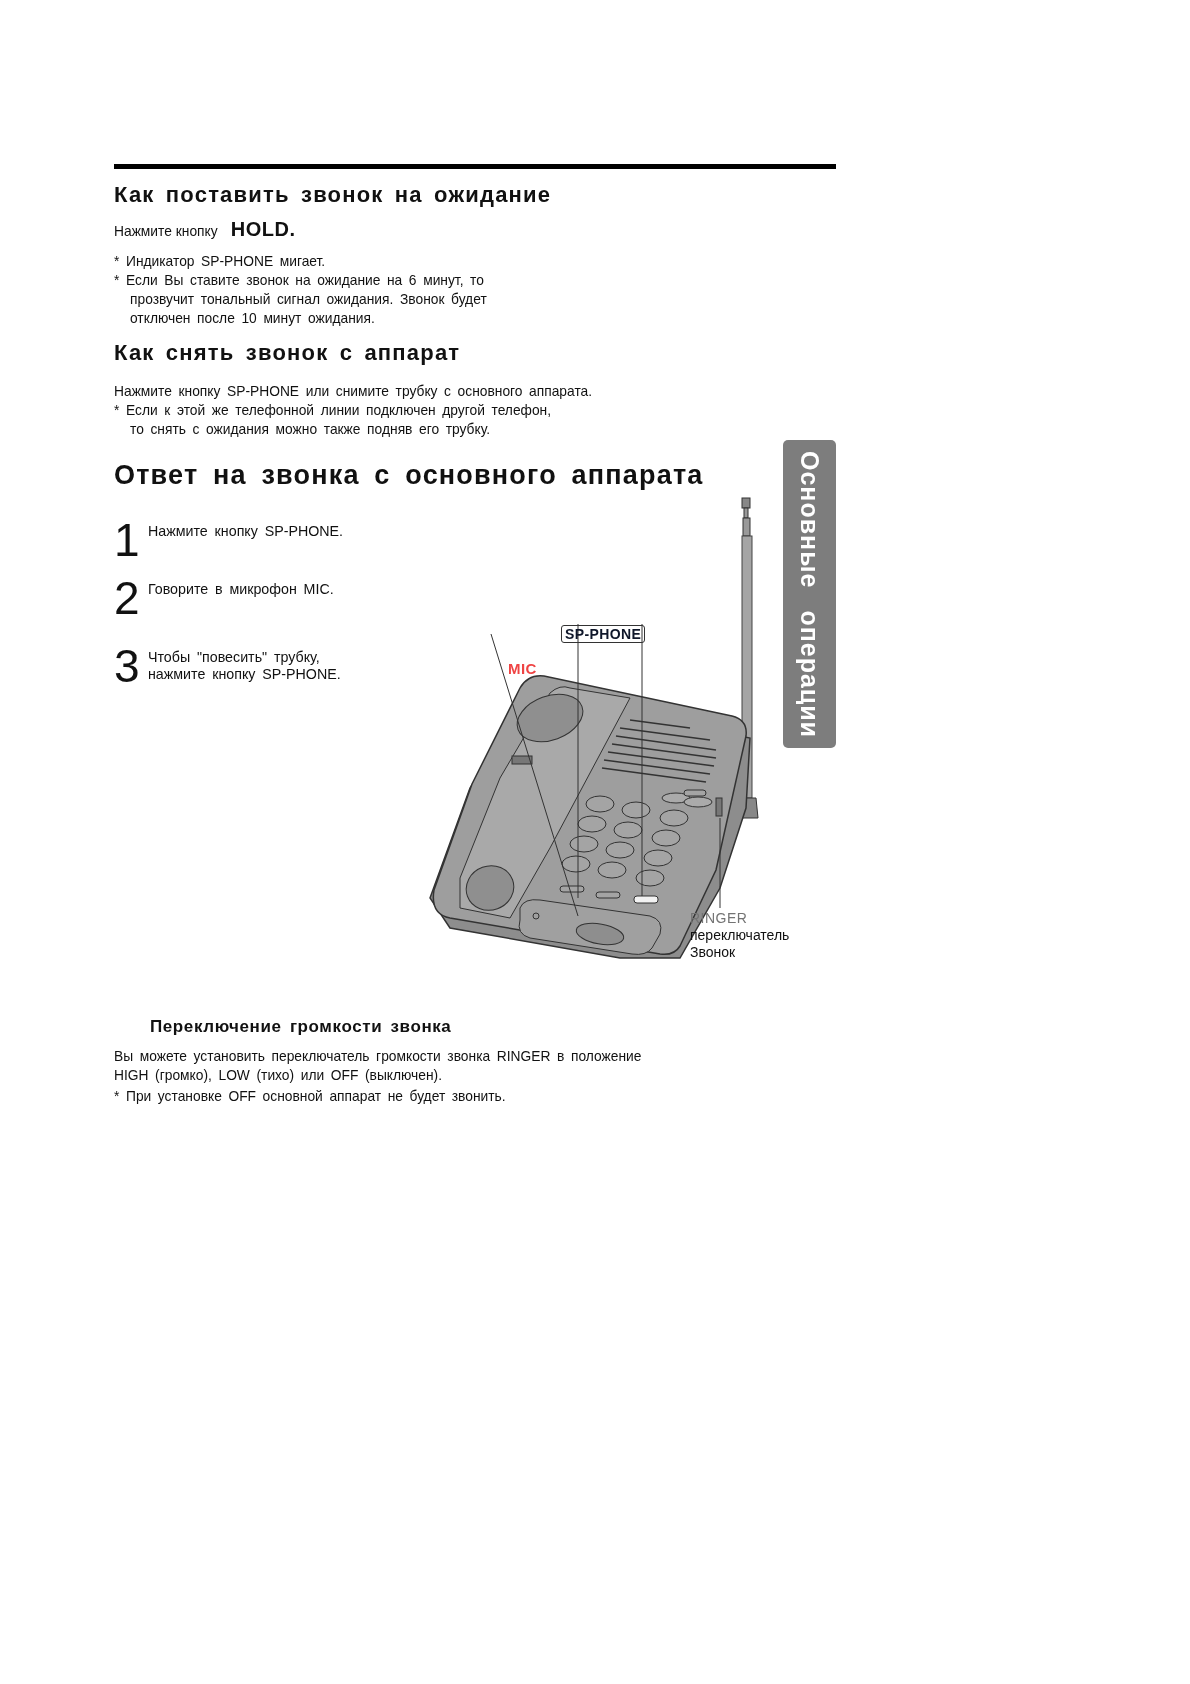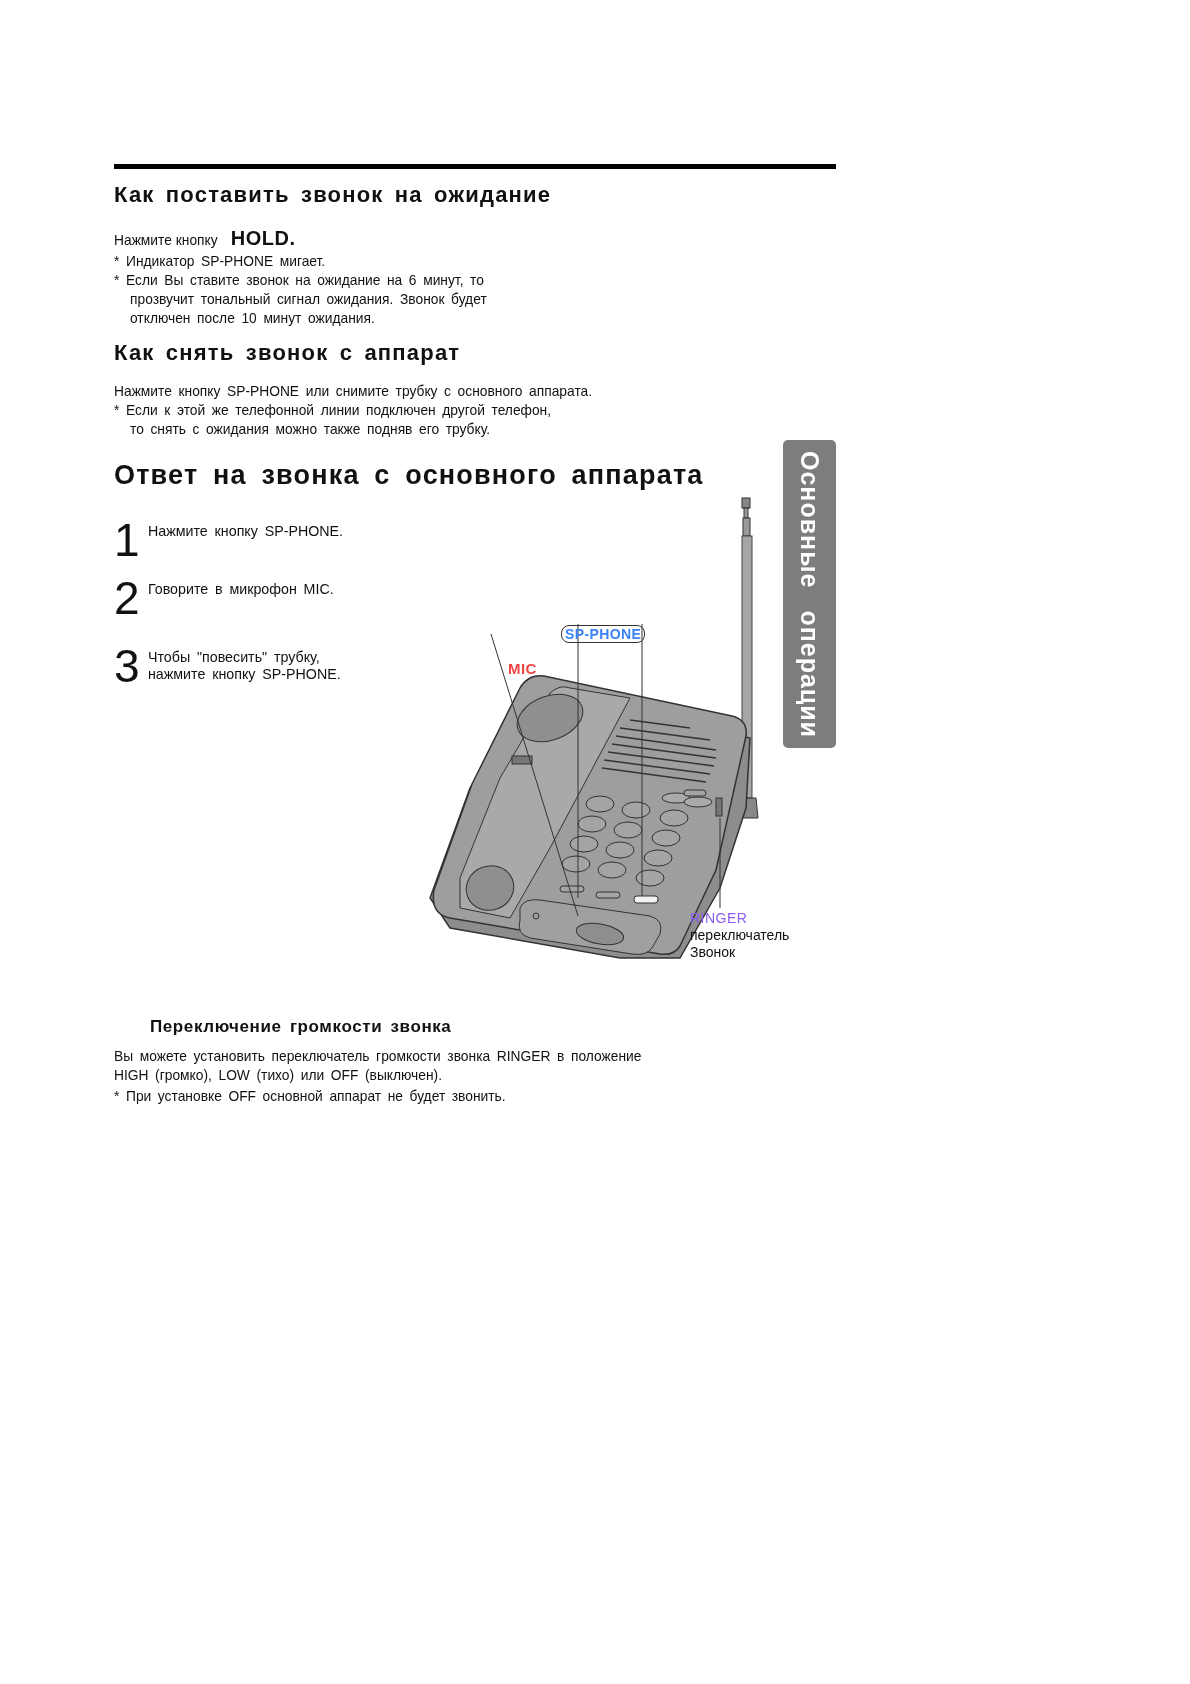--- a/index.html
+++ b/index.html
@@ -12,33 +12,33 @@
   .h3 { font-weight: bold; font-size: 17px; letter-spacing: 0.6px; word-spacing: 3px; white-space: nowrap; margin-left: 36px; }
   .p { font-size: 15px; line-height: 18px; word-spacing: 3px; white-space: nowrap; transform: scaleX(0.92); transform-origin: left top; }
   .bold-hold { font-weight: bold; font-size: 20px; letter-spacing: 0.5px; }
   .step { display: flex; align-items: flex-start; }
   .step-num { font-size: 46px; line-height: 40px; width: 34px; font-weight: normal; }
   .step-text { font-size: 15px; line-height: 17px; word-spacing: 3px; padding-top: 2px; white-space: nowrap; transform: scaleX(0.95); transform-origin: left top; }
   .side-tab { left: 783px; top: 440px; width: 53px; height: 308px; background: #7d7d7d;
               border-radius: 5px; display: flex; align-items: center; justify-content: center; }
   .side-tab-text { color: #fff; font-weight: bold; font-size: 25px; letter-spacing: 1px; word-spacing: 14px;
                    writing-mode: vertical-rl; white-space: nowrap; }
-  .label-box { font-weight: bold; font-size: 14px; border: 1px solid #333; border-radius: 8px; padding: 0 3px; letter-spacing: 0.4px; color: #3b82f6; }
+  .label-box { font-weight: bold; font-size: 14px; border: 1px solid #333; border-radius: 3px; padding: 0 3px; letter-spacing: 0.4px; color: #0f172a; }
   .mic-label { font-weight: bold; font-size: 15px; color: #ef4444; letter-spacing: 0.4px; }
   .ringer-label { font-size: 14px; line-height: 17px; white-space: nowrap; }
-  .ringer-label .grey { color: #8b5cf6; letter-spacing: 0.5px; }
+  .ringer-label .grey { color: #737373; letter-spacing: 0.5px; }
 </style>
 </head>
 <body>
 
 <div class="abs rule"></div>
 
 <div class="abs h2" style="left:114px; top:182px;">Как поставить звонок на ожидание</div>
 
-<div class="abs" style="left:114px; top:218px; font-size:15px; white-space:nowrap;margin-top:9px;">
+<div class="abs" style="left:114px; top:218px; font-size:15px; white-space:nowrap;">
   <span style="display:inline-block; transform:scaleX(0.92); transform-origin:left;">Нажмите кнопку</span>
   <span class="bold-hold">HOLD.</span>
 </div>
 
 <div class="abs p" style="left:114px; top:252px;">* Индикатор SP-PHONE мигает.</div>
 <div class="abs p" style="left:114px; top:271px;">* Если Вы ставите звонок на ожидание на 6 минут, то</div>
 <div class="abs p" style="left:130px; top:290px;">прозвучит тональный сигнал ожидания. Звонок будет</div>
 <div class="abs p" style="left:130px; top:309px;">отключен после 10 минут ожидания.</div>
 
 <div class="abs h2" style="left:114px; top:340px;">Как снять звонок с аппарат</div>

